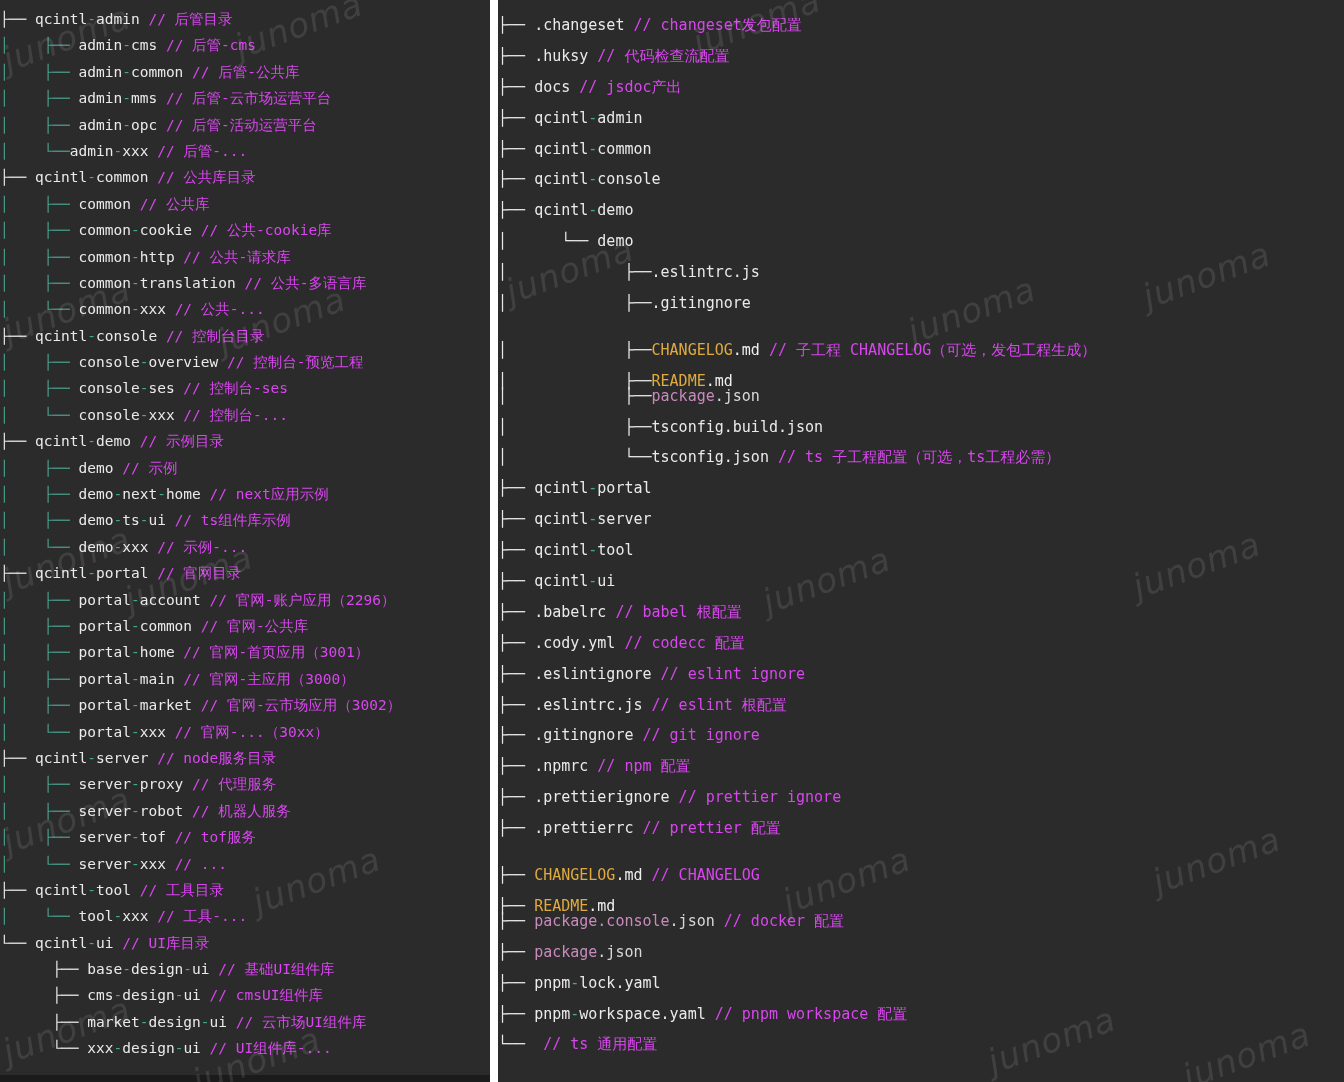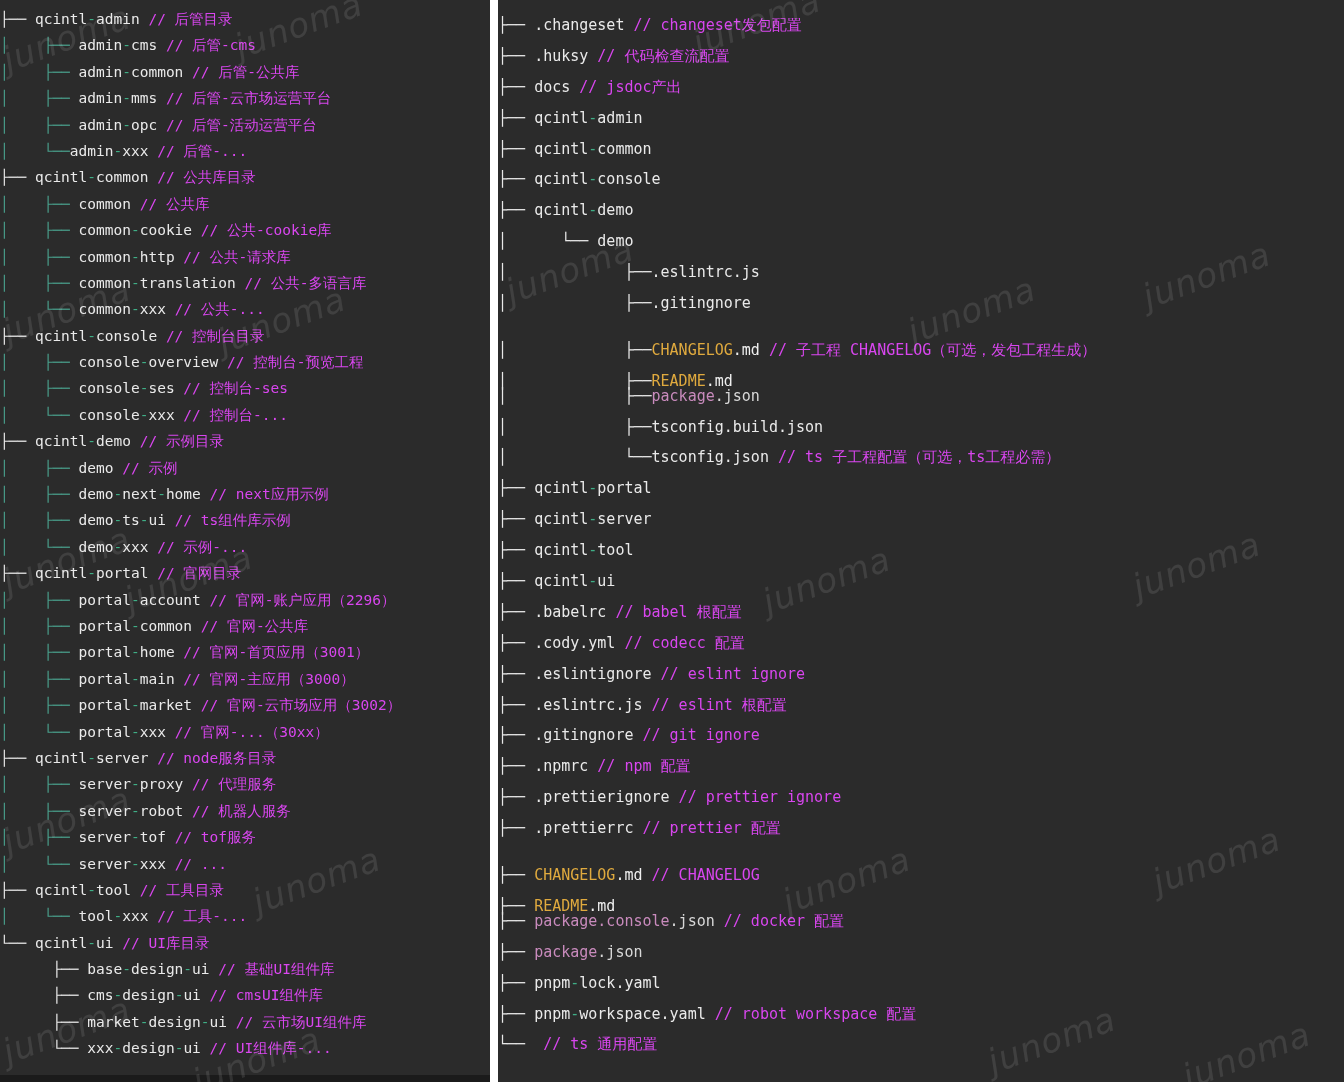--- a/index.html
+++ b/index.html
@@ -132,21 +132,21 @@
         <li class="row"><span class="pre">├── </span><span class="name"><span>.eslintrc.js</span></span><span class="cmt"> // eslint 根配置</span></li>
         <li class="row"><span class="pre">├── </span><span class="name"><span>.gitingnore</span></span><span class="cmt"> // git ignore</span></li>
         <li class="row"><span class="pre">├── </span><span class="name"><span>.npmrc</span></span><span class="cmt"> // npm 配置</span></li>
         <li class="row"><span class="pre">├── </span><span class="name"><span>.prettierignore</span></span><span class="cmt"> // prettier ignore</span></li>
         <li class="row"><span class="pre">├── </span><span class="name"><span>.prettierrc</span></span><span class="cmt"> // prettier 配置</span></li>
         <li class="row"><span class="pre">├── </span><span class="name gold"><span>CHANGELOG</span><span style="color: rgb(239, 239, 239);">.md</span></span><span class="cmt"> // CHANGELOG</span></li>
         <li class="row"><span class="pre">├── </span><span class="name gold"><span>README</span><span style="color: rgb(239, 239, 239);">.md</span></span></li>
         <li class="row"><span class="pre">├── </span><span class="name pink"><span>package.console</span><span style="color: rgb(216, 216, 216);">.json</span></span><span class="cmt"> // docker 配置</span></li>
         <li class="row"><span class="pre">├── </span><span class="name pink"><span>package</span><span style="color: rgb(216, 216, 216);">.json</span></span></li>
         <li class="row"><span class="pre">├── </span><span class="name"><span>pnpm</span><span class="hy">-</span><span>lock.yaml</span></span></li>
-        <li class="row"><span class="pre">├── </span><span class="name"><span>pnpm</span><span class="hy">-</span><span>workspace.yaml</span></span><span class="cmt"> // robot workspace 配置</span></li>
+        <li class="row"><span class="pre">├── </span><span class="name"><span>pnpm</span><span class="hy">-</span><span>workspace.yaml</span></span><span class="cmt"> // pnpm workspace 配置</span></li>
         <li class="row"><span class="pre">└── </span><span class="cmt"> // ts 通用配置</span></li>
       </ul>
   </div>
 
   <div id="watermark-layer">
       <div class="wm" style="left: 0px; top: 18px;">junoma</div>
       <div class="wm" style="left: 232px; top: 5px;">junoma</div>
       <div class="wm" style="left: 0px; top: 290px;">junoma</div>
       <div class="wm" style="left: 215px; top: 300px;">junoma</div>
       <div class="wm" style="left: 0px; top: 540px;">junoma</div>

